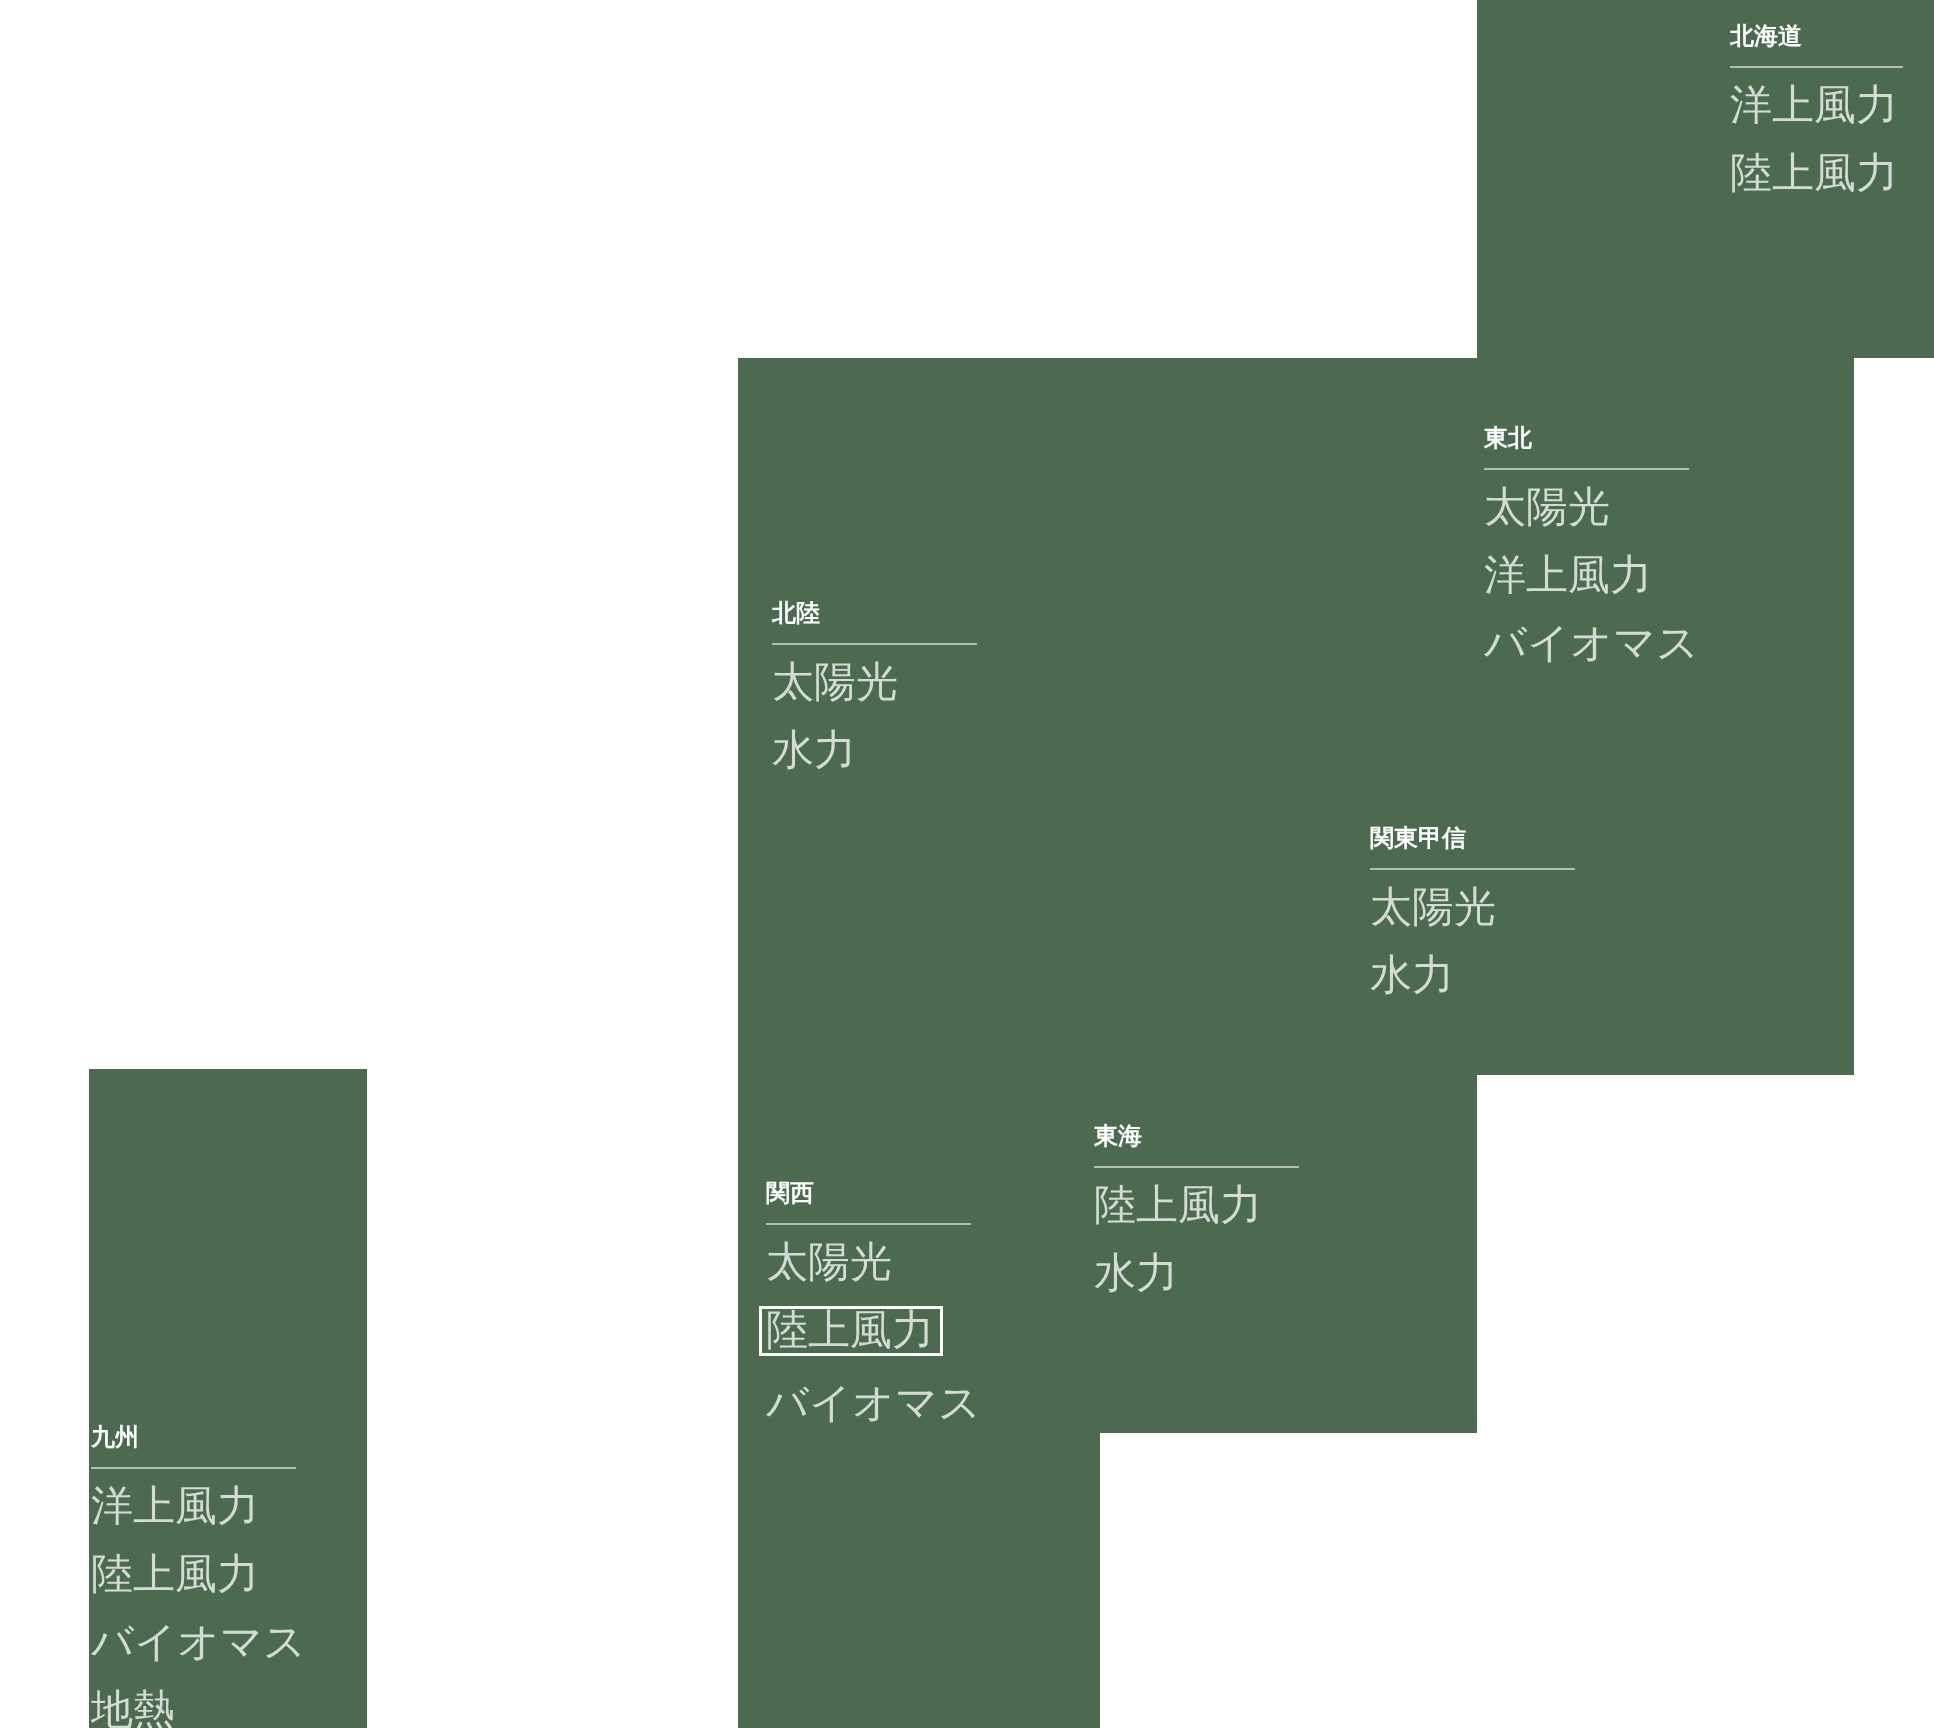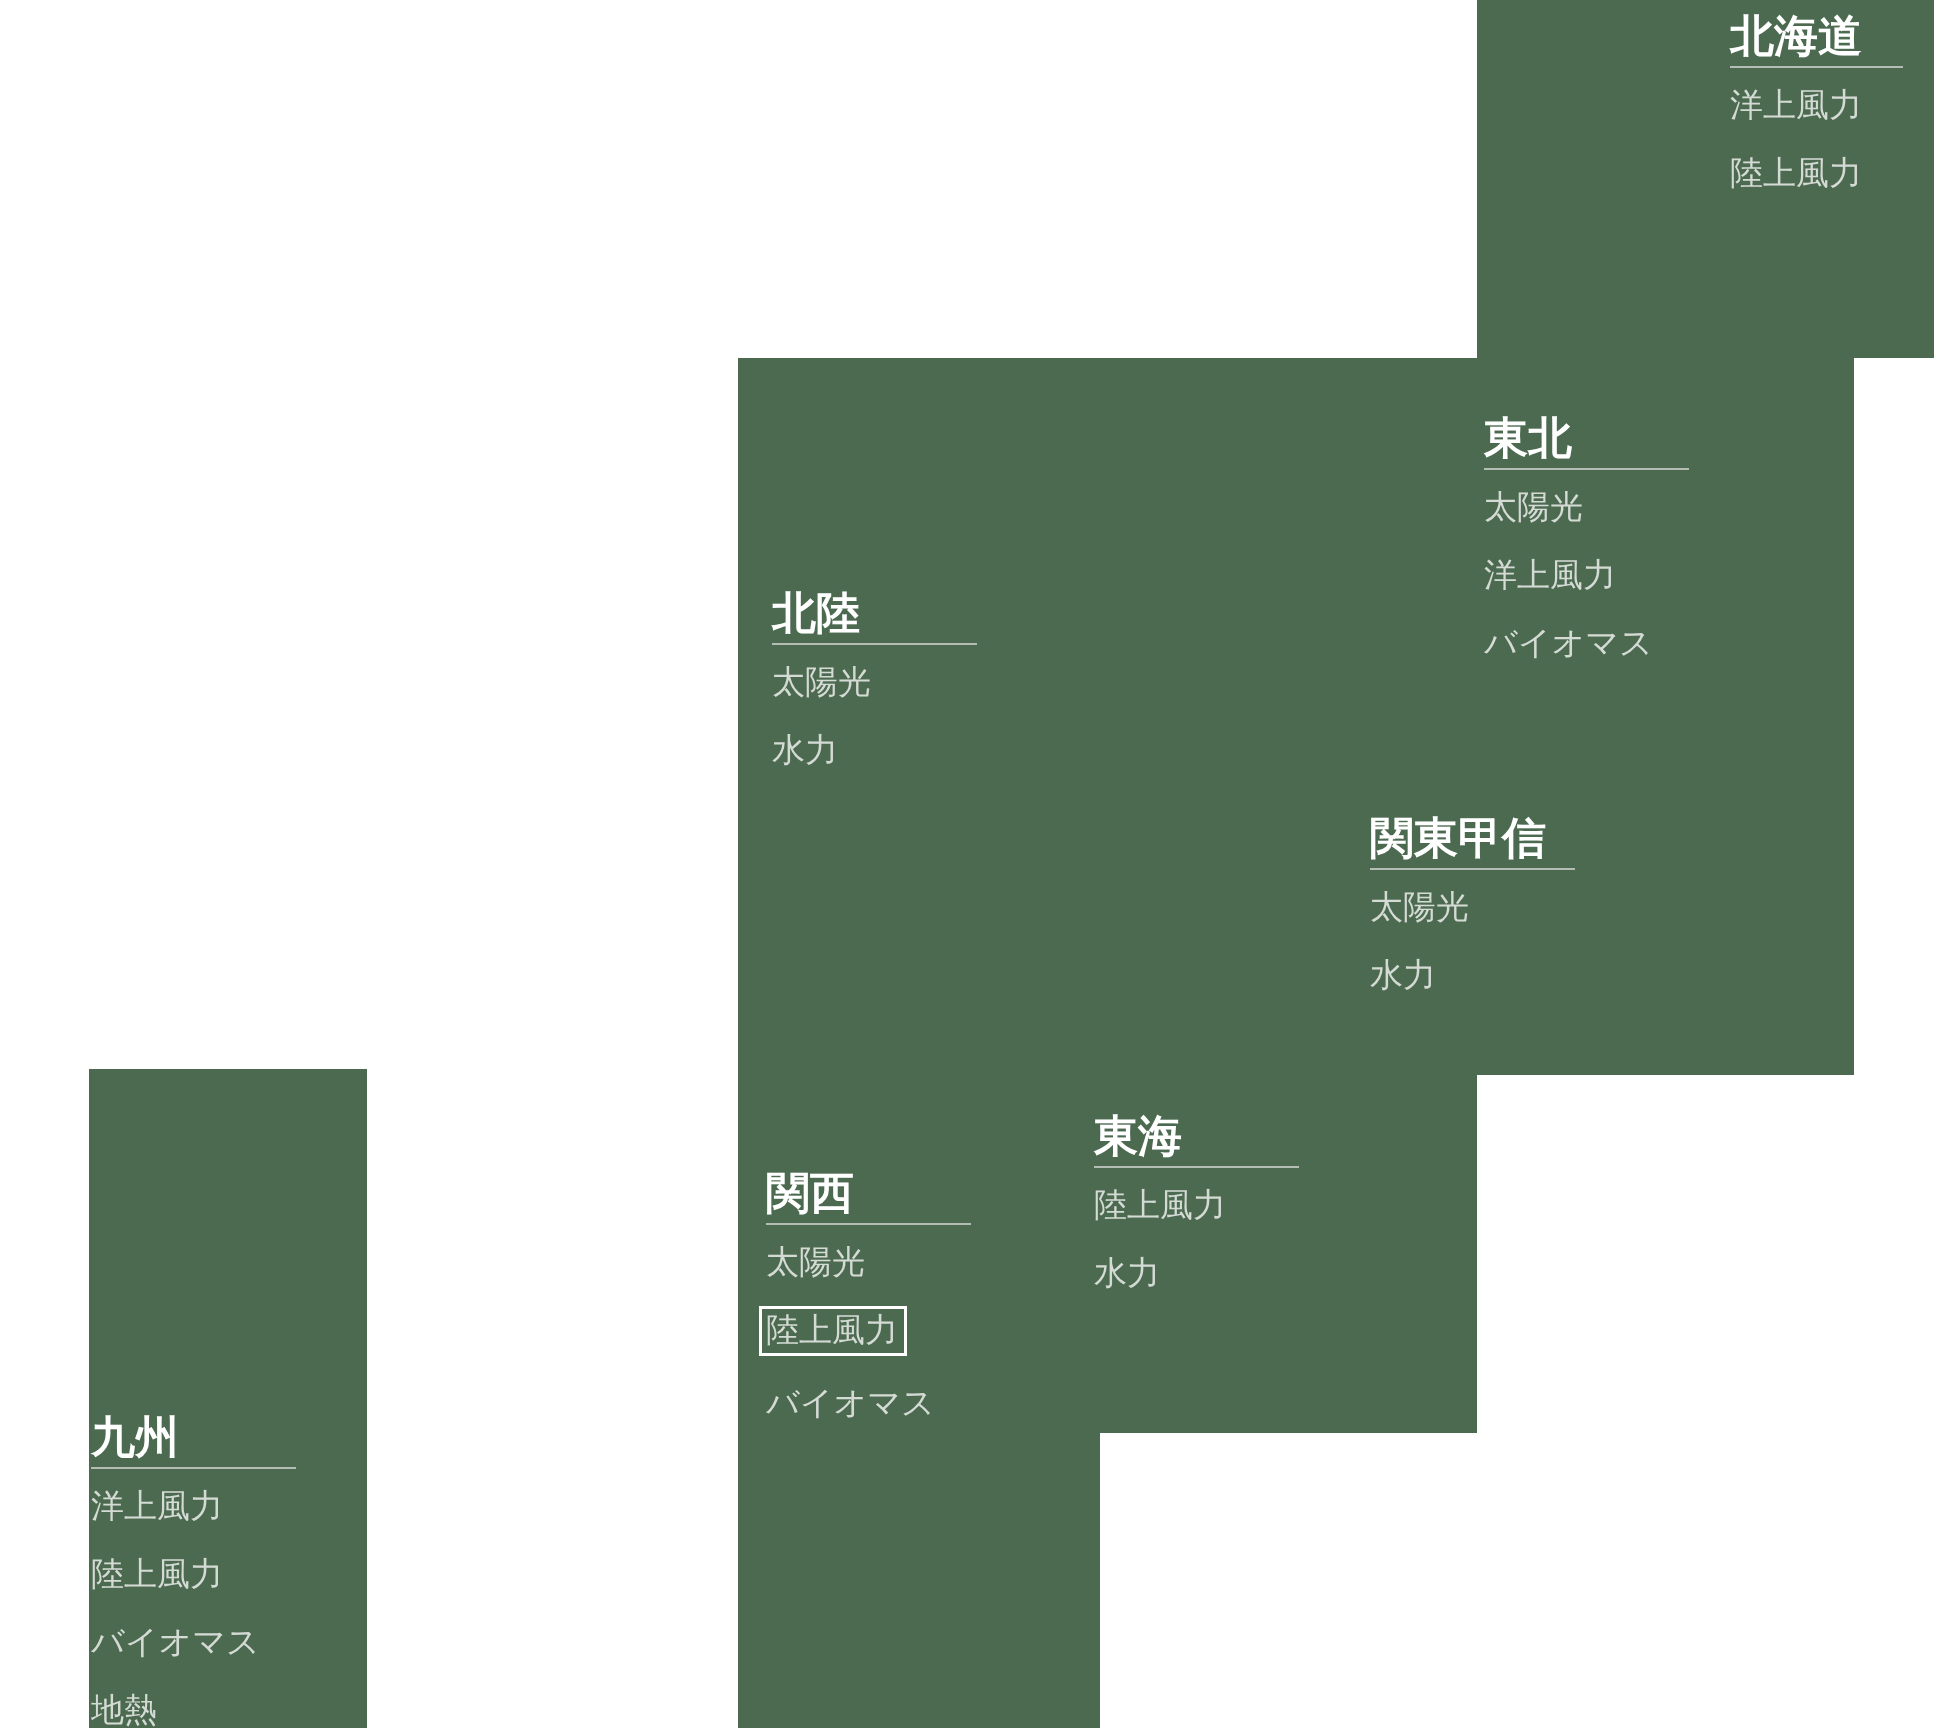--- a/index.html
+++ b/index.html
@@ -37,21 +37,21 @@
   #rg-hokkaido { left: 1730px; top: 16px; }
   #rg-tohoku   { left: 1484px; top: 418px; }
   #rg-hokuriku { left: 772px;  top: 593px; }
   #rg-kanto    { left: 1359px; top: 818px; margin-left: 11px; }
   #rg-tokai    { left: 1094px; top: 1116px; }
   #rg-kansai   { left: 766px;  top: 1173px; }
   #rg-kyushu   { left: 91px;   top: 1417px; }
 
   .region-header {
     color: var(--header-color);
-    font-size: 44px;
+    font-size: 24px;
     font-weight: bold;
     line-height: 40px;
     white-space: nowrap;
   }
   .region-underline {
     width: 205px;
     height: 2px;
     background: var(--underline-color);
     margin-top: 10px;
   }
@@ -61,21 +61,21 @@
     list-style: none;
     margin: 16px 0 0 0;
     padding: 0;
   }
   .region-items li {
     margin: 0 0 26px 0;
     white-space: nowrap;
   }
   .item {
     color: var(--item-color);
-    font-size: 33px;
+    font-size: 42px;
     line-height: 42px;
     text-decoration: none;
     display: inline-block;
     cursor: pointer;
   }
   .item.focused {
     border: 3px solid var(--focus-color);
     padding: 0 6px 2px 4px;
     margin: -3px 0 0 -7px;
   }

